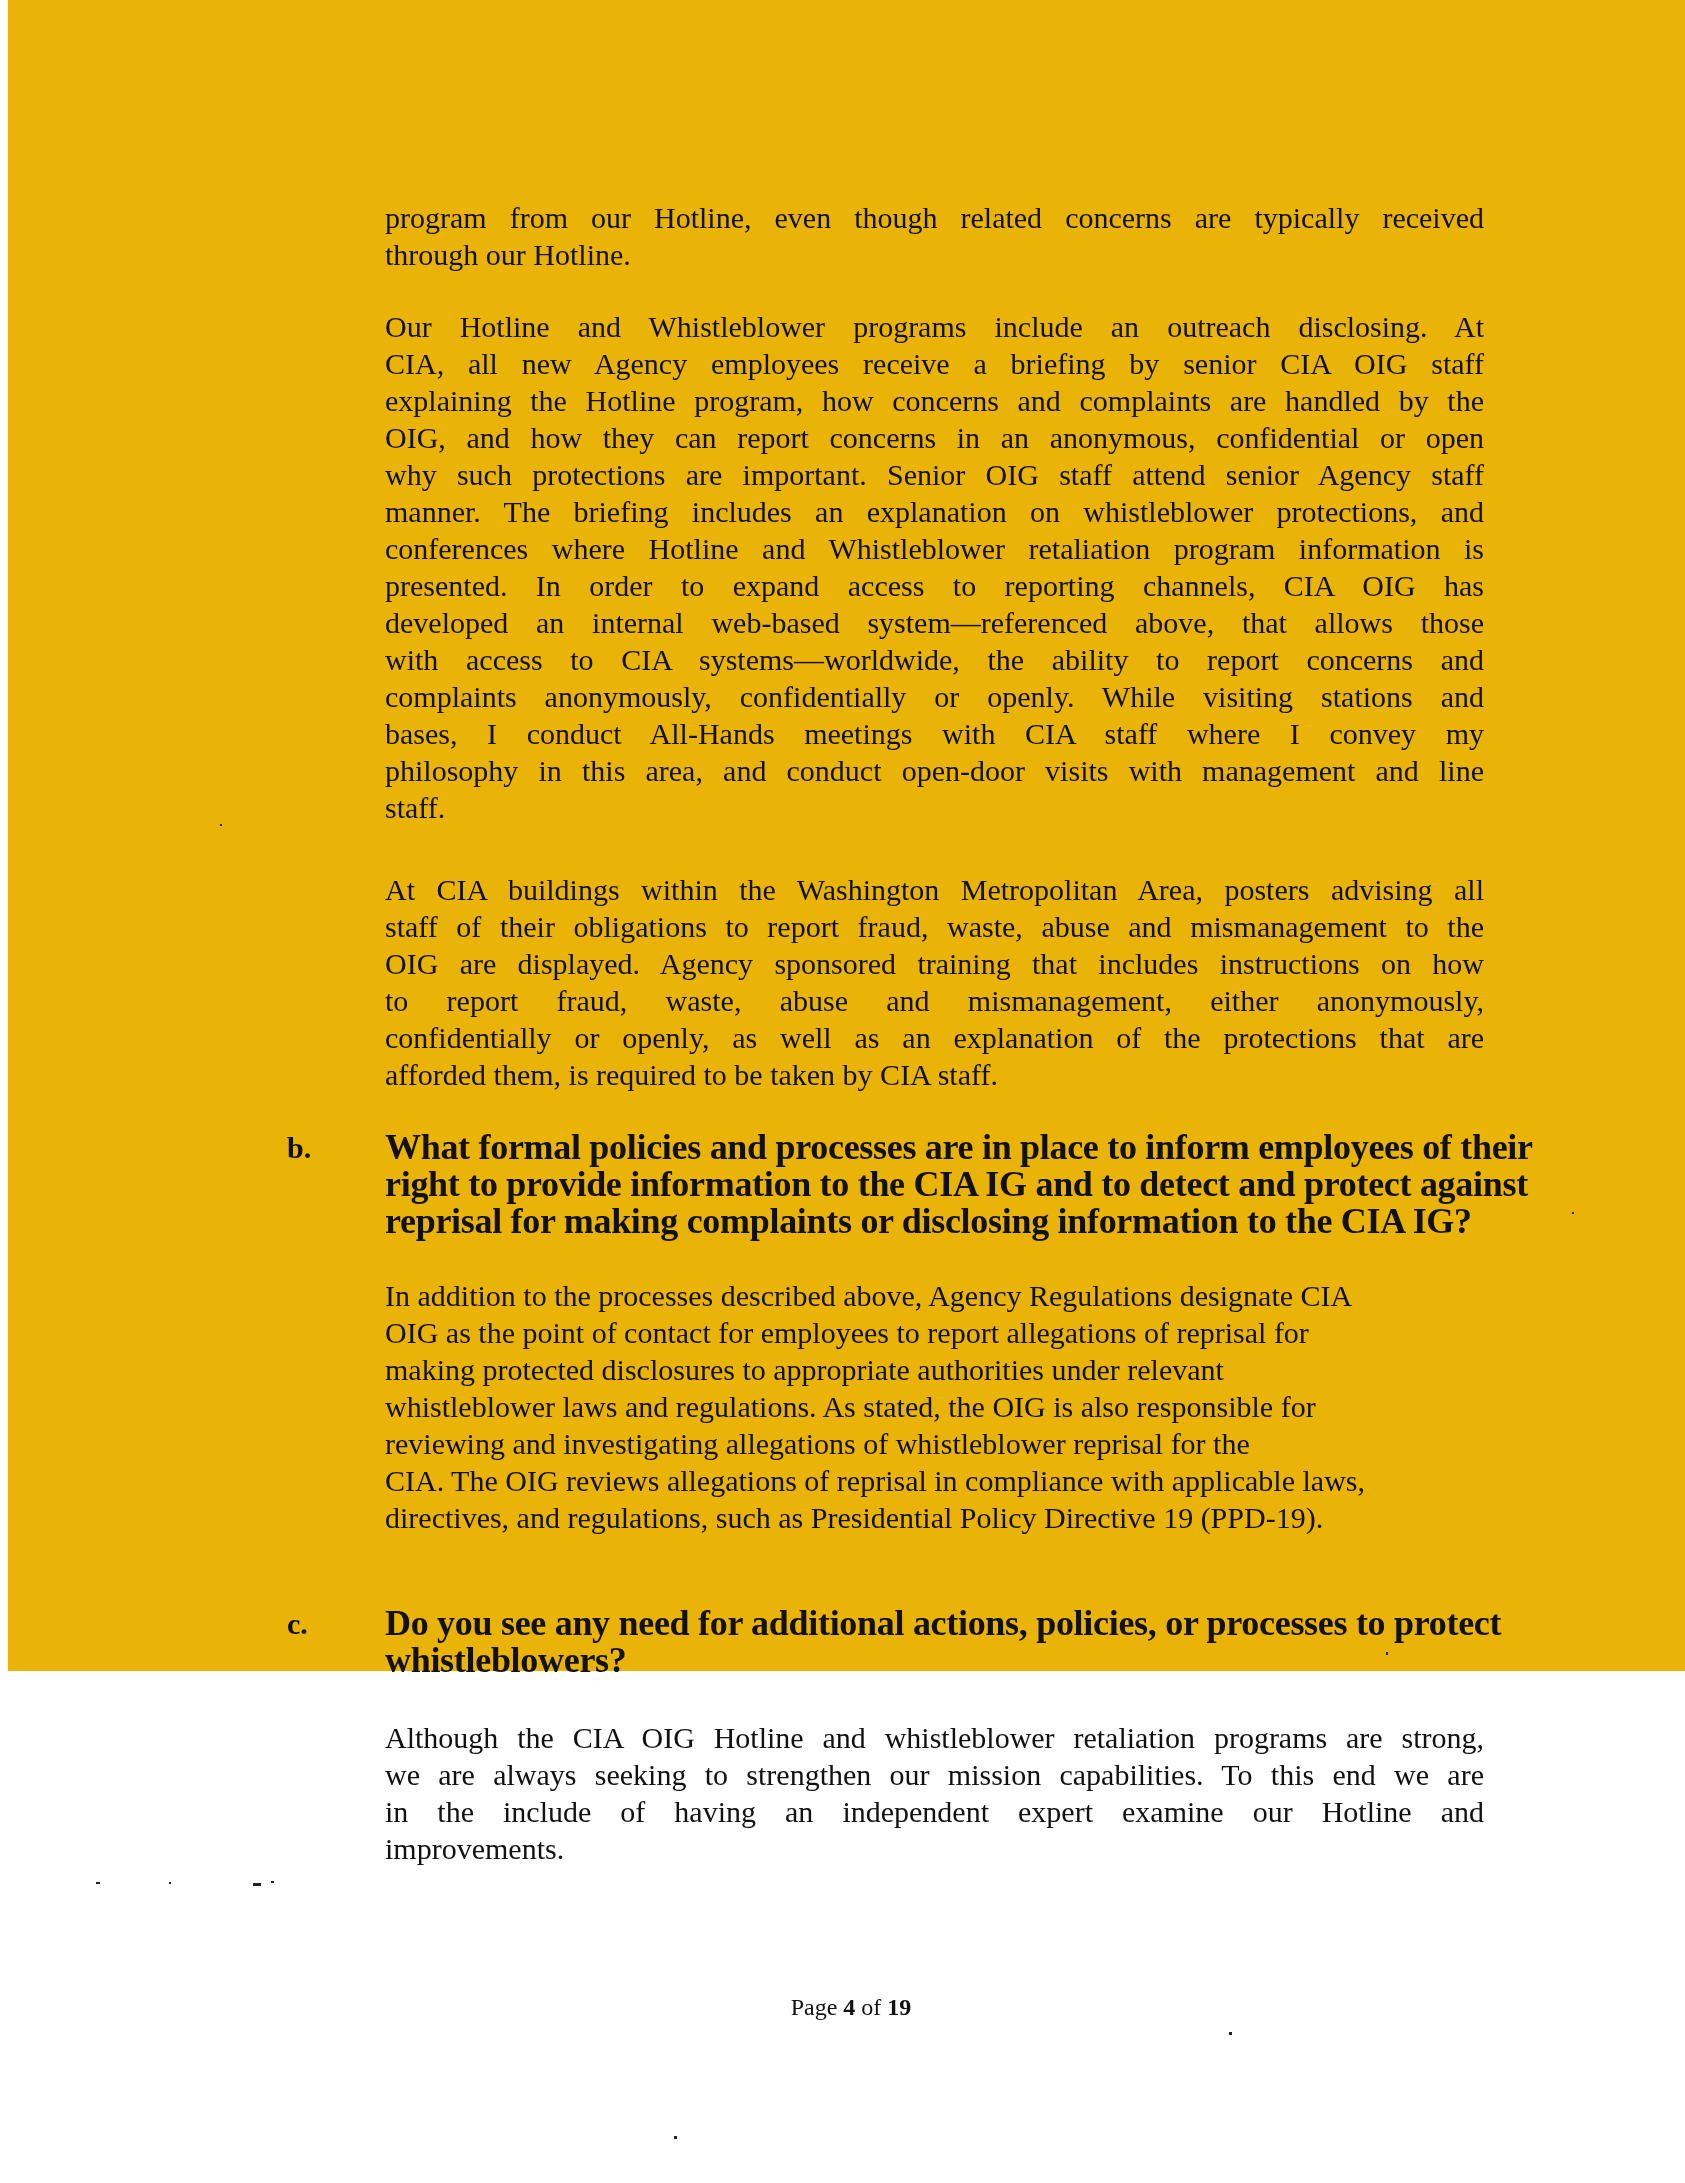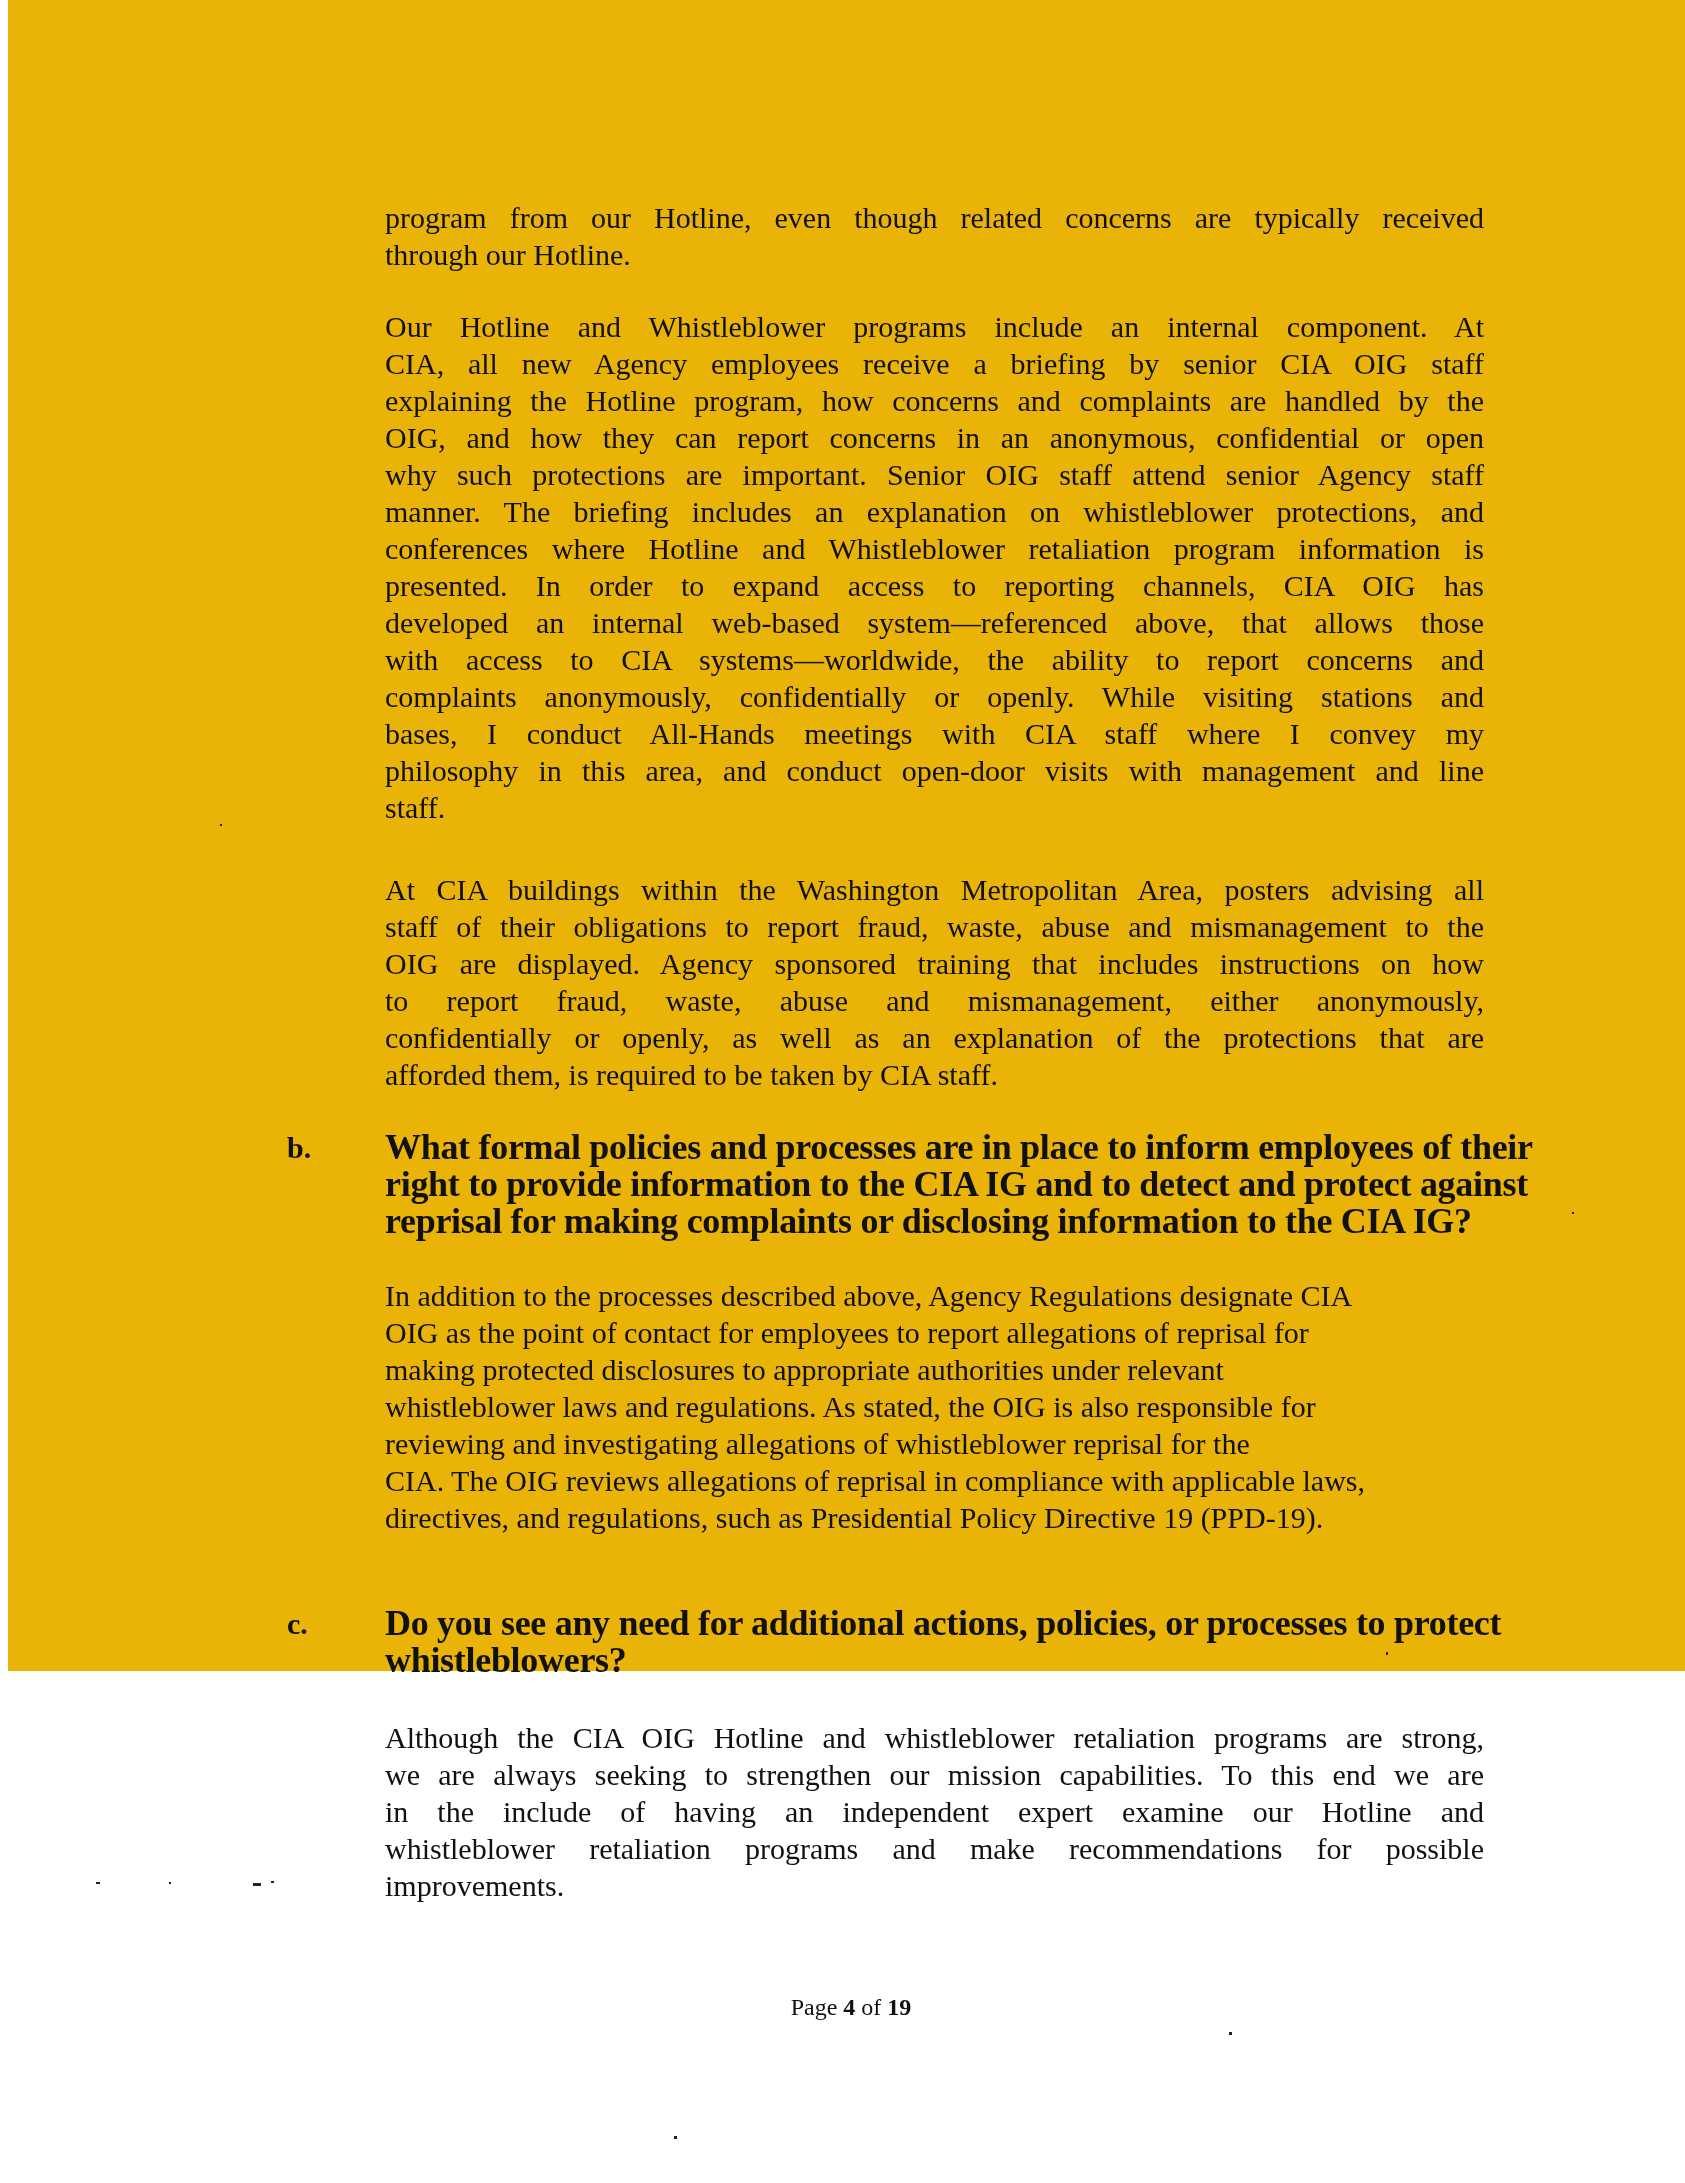--- a/index.html
+++ b/index.html
@@ -34,21 +34,21 @@
 <body>
 
 <div class="page">
 
   <div class="block justify" style="top:199px;">
     <span class="line">program from our Hotline, even though related concerns are typically received</span>
     <span class="line last">through our Hotline.</span>
   </div>
 
   <div class="block justify" style="top:308px;">
-    <span class="line">Our Hotline and Whistleblower programs include an internal component.  At</span>
+    <span class="line">Our Hotline and Whistleblower programs include an outreach disclosing.  At</span>
     <span class="line">CIA, all new Agency employees receive a briefing by senior CIA OIG staff</span>
     <span class="line">explaining the Hotline program, how concerns and complaints are handled by the</span>
     <span class="line">OIG, and how they can report concerns in an anonymous, confidential or open</span>
     <span class="line">why such protections are important.  Senior OIG staff attend senior Agency staff</span>
     <span class="line">manner.  The briefing includes an explanation on whistleblower protections, and</span>
     <span class="line">conferences where Hotline and Whistleblower retaliation program information is</span>
     <span class="line">presented.  In order to expand access to reporting channels, CIA OIG has</span>
     <span class="line">developed an internal web-based system—referenced above, that allows those</span>
     <span class="line">with access to CIA systems—worldwide, the ability to report concerns and</span>
     <span class="line">complaints anonymously, confidentially or openly.  While visiting stations and</span>
@@ -86,21 +86,20 @@
   <div class="marker" style="top:1605px;">c.</div>
   <div class="heading ragged" style="top:1605px;">
     <span class="line">Do you see any need for additional actions, policies, or processes to protect</span>
     <span class="line">whistleblowers?</span>
   </div>
 
   <div class="block justify" style="top:1719px;">
     <span class="line">Although the CIA OIG Hotline and whistleblower retaliation programs are strong,</span>
     <span class="line">we are always seeking to strengthen our mission capabilities.  To this end we are</span>
     <span class="line">in the include of having an independent expert examine our Hotline and</span>
-    <span class="line">whistleblower retaliation programs and make recommendations for possible</span>
     <span class="line last">improvements.</span>
   </div>
 
   <div class="footer">
     <span>Page</span>
     <span class="num">4</span>
     <span>of</span>
     <span class="num">19</span>
   </div>
 

